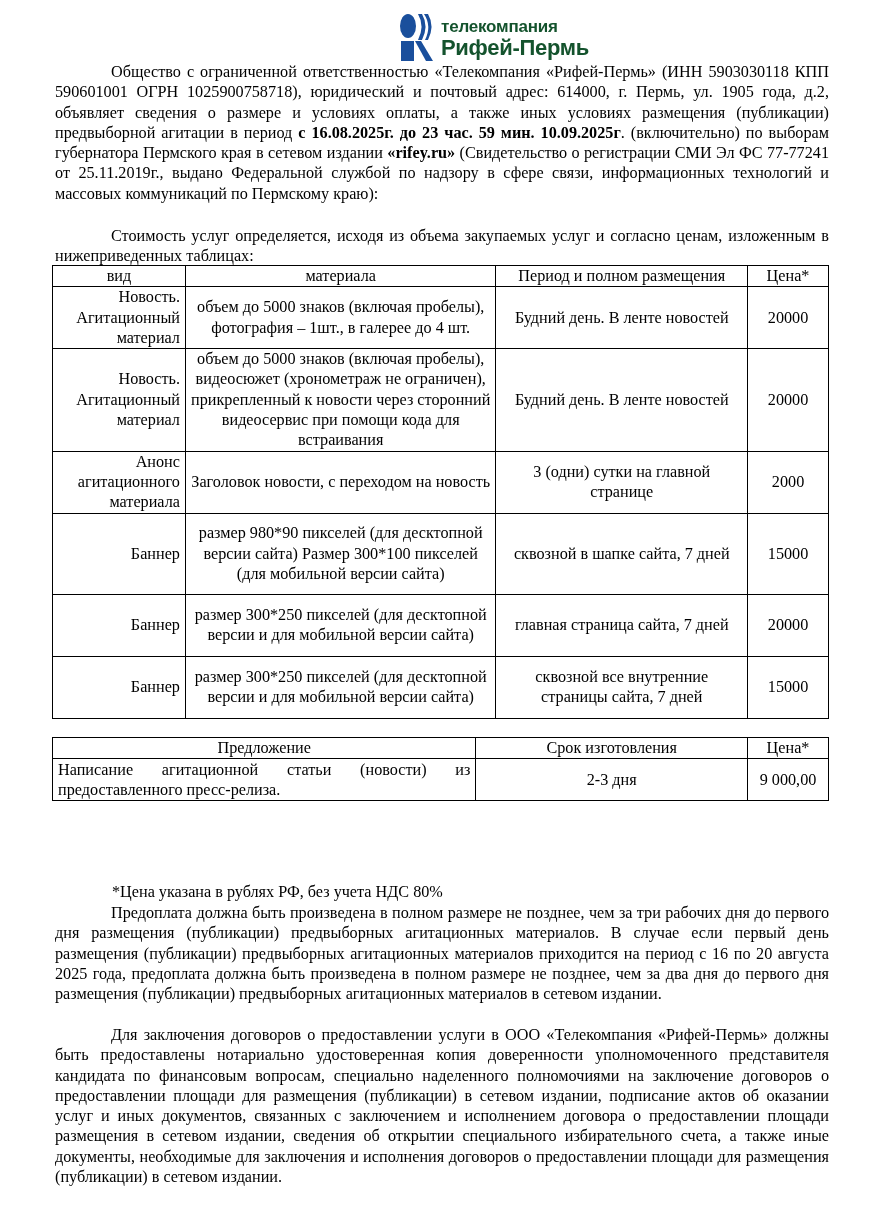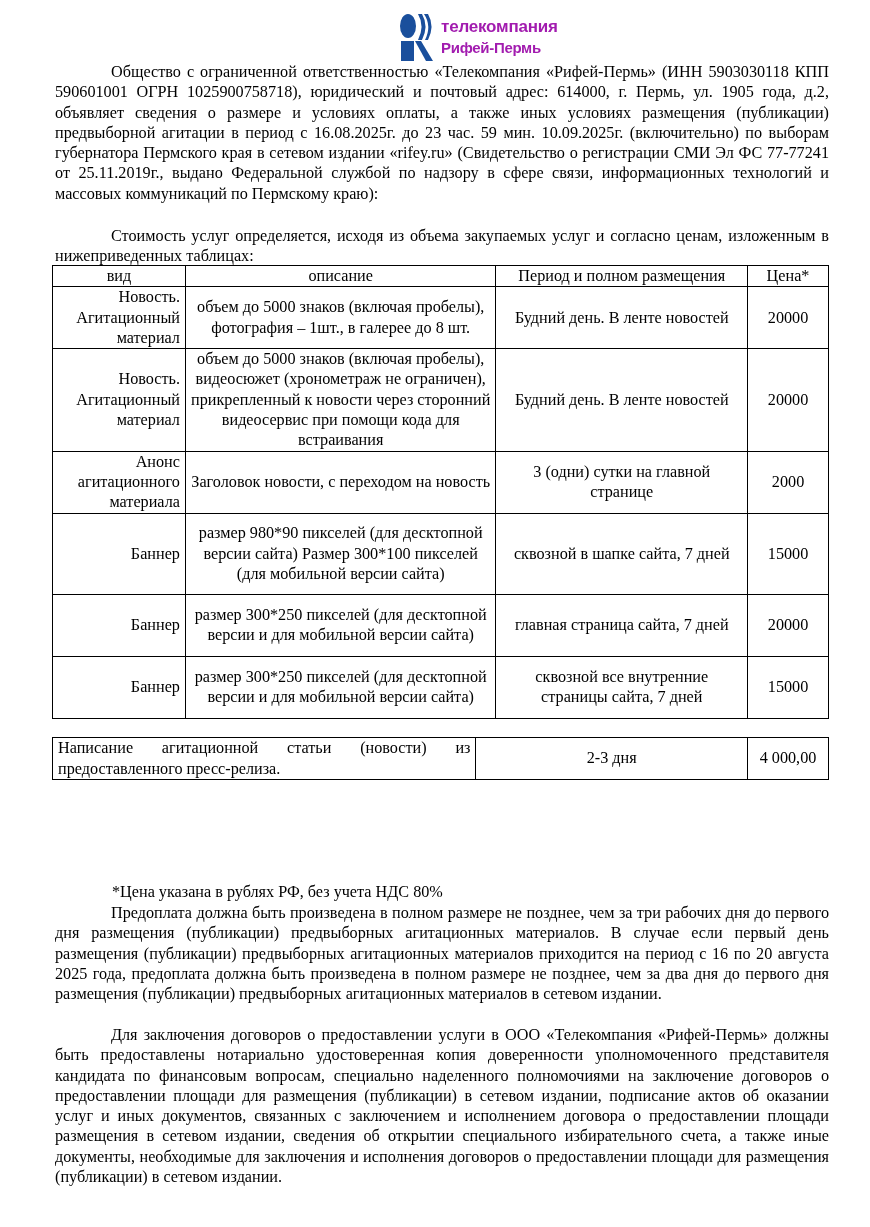--- a/index.html
+++ b/index.html
@@ -8,31 +8,31 @@
     font-family: "Liberation Serif", "DejaVu Serif", serif;
     color: #000; font-size: 16.2px;
   }
   .logo {
     position: absolute; left: 399px; top: 12px; height: 50px;
     display: flex; align-items: center;
   }
   .logo-mark { width: 36px; height: 50px; }
   .logo-text {
     margin-left: 6px; font-family: "Liberation Sans", "DejaVu Sans", sans-serif;
-    color: #a21caf; font-weight: bold; line-height: 21px;
+    color: #14532d; font-weight: bold; line-height: 21px;
   }
   .logo-line1 { font-size: 17px; letter-spacing: -0.2px; }
-  .logo-line2 { font-size: 15px; letter-spacing: -0.3px; }
+  .logo-line2 { font-size: 22px; letter-spacing: -0.3px; }
 
   .para {
     position: absolute; left: 55px; width: 774px;
     line-height: 20.3px; text-align: justify; margin: 0;
   }
   .indent { text-indent: 56px; }
-  .b { font-weight: normal; }
+  .b { font-weight: bold; }
 
   table {
     position: absolute; border-collapse: collapse; left: 52px; width: 777px;
     font-size: 16.2px; line-height: 20.3px;
   }
   td, th { border: 1px solid #000; padding: 0 5px; font-weight: normal; vertical-align: middle; margin-left: 26px; }
   th { text-align: center; }
   .c { text-align: center; }
   .l { text-align: right; }
   .footnote { position: absolute; left: 112px; top: 882px; line-height: 20px; }
@@ -61,27 +61,27 @@
 <table style="top:265px;">
   <colgroup>
       <col style="width:133px">
       <col style="width:311px">
       <col style="width:252px">
       <col style="width:81px">
     </colgroup>
   <tbody>
       <tr>
     <th>вид</th>
-    <th>описание</th>
+    <th>материала</th>
     <th>Период и полном размещения</th>
     <th>Цена*</th>
   </tr>
   <tr style="height:61px">
     <td class="l">Новость. Агитационный материал</td>
-    <td class="c">объем до 5000 знаков (включая пробелы), фотография – 1шт., в галерее до 8 шт.</td>
+    <td class="c">объем до 5000 знаков (включая пробелы), фотография – 1шт., в галерее до 4 шт.</td>
     <td class="c">Будний день. В ленте новостей</td>
     <td class="c">20000</td>
   </tr>
   <tr style="height:102px">
     <td class="l">Новость. Агитационный материал</td>
     <td class="c">объем до 5000 знаков (включая пробелы), видеосюжет (хронометраж не ограничен), прикрепленный к новости через сторонний видеосервис при помощи кода для встраивания</td>
     <td class="c">Будний день. В ленте новостей</td>
     <td class="c">20000</td>
   </tr>
   <tr style="height:62px">
@@ -111,24 +111,29 @@
 </tbody>
   </table>
 
 <table style="top:737px;">
   <colgroup>
       <col style="width:424px">
       <col style="width:272px">
       <col style="width:81px">
     </colgroup>
   <tbody>
+  <tr>
+    <th>Предложение</th>
+    <th>Срок изготовления</th>
+    <th>Цена*</th>
+  </tr>
   <tr style="height:42px">
     <td class="l" style="text-align:justify">Написание агитационной статьи (новости) из предоставленного пресс-релиза.</td>
     <td class="c">2-3 дня</td>
-    <td class="c">4 000,00</td>
+    <td class="c">9 000,00</td>
   </tr>
 </tbody>
   </table>
 
 <div class="footnote">*Цена указана в рублях РФ, без учета НДС 80%</div>
 
 <p class="para indent" style="top:903px;">Предоплата должна быть произведена в полном размере не позднее, чем за три рабочих дня до первого дня размещения (публикации) предвыборных агитационных материалов. В случае если первый день размещения (публикации) предвыборных агитационных материалов приходится на период с 16 по 20 августа 2025 года, предоплата должна быть произведена в полном размере не позднее, чем за два дня до первого дня размещения (публикации) предвыборных агитационных материалов в сетевом издании.</p>
 
 <p class="para indent" style="top:1025px;">Для заключения договоров о предоставлении услуги в ООО «Телекомпания «Рифей-Пермь» должны быть предоставлены нотариально удостоверенная копия доверенности уполномоченного представителя кандидата по финансовым вопросам, специально наделенного полномочиями на заключение договоров о предоставлении площади для размещения (публикации) в сетевом издании, подписание актов об оказании услуг и иных документов, связанных с заключением и исполнением договора о предоставлении площади размещения в сетевом издании, сведения об открытии специального избирательного счета, а также иные документы, необходимые для заключения и исполнения договоров о предоставлении площади для размещения (публикации) в сетевом издании.</p>
 

